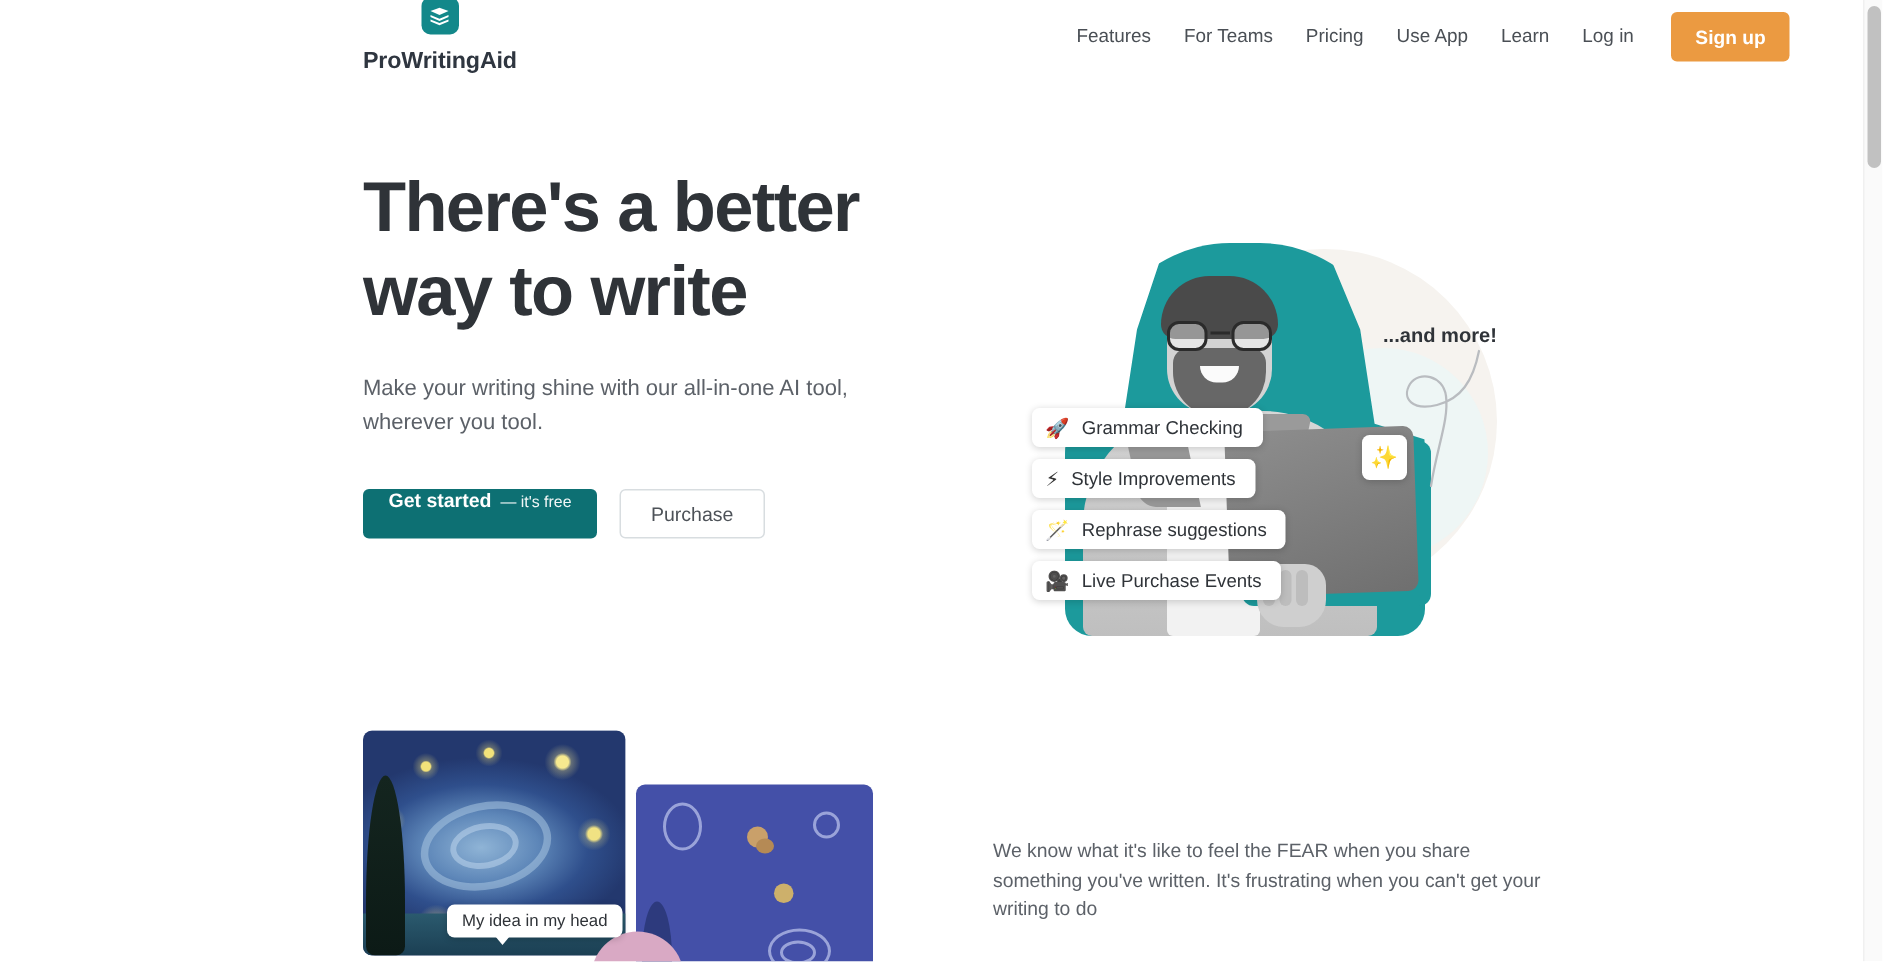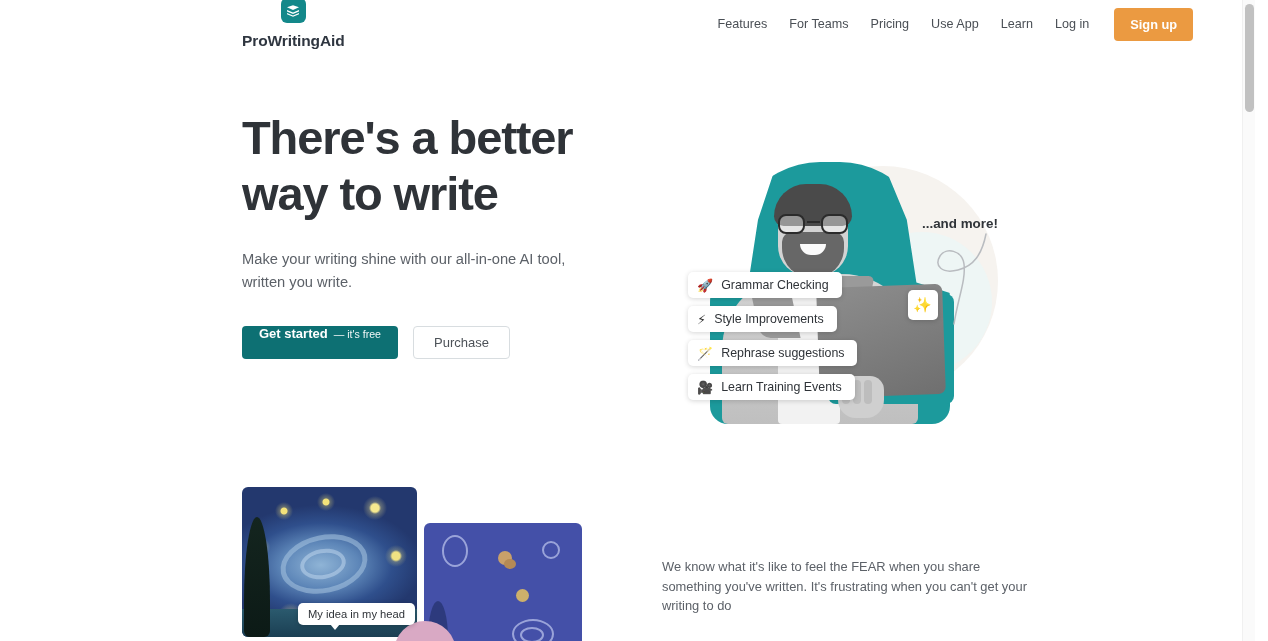--- a/index.html
+++ b/index.html
@@ -512,21 +512,21 @@
   <section class="hero">
 
     <div class="hero-copy">
       <h1 class="hero-title">
         <span>There's a better</span><br>
         <span>way to write</span>
       </h1>
 
       <p class="hero-sub">
         <span>Make your writing shine with our all-in-one AI tool,</span>
-        <span>written you write.</span>
+        <span>wherever you tool.</span>
       </p>
 
       <div class="hero-actions">
         <button class="btn-primary">
           <span class="lbl">Get started</span>
           <span class="sub">— it's free</span>
         </button>
         <button class="btn-outline">Purchase</button>
       </div>
 
@@ -571,21 +571,21 @@
         <div class="chip">
           <span class="emoji">⚡</span>
           <span class="txt">Style Improvements</span>
         </div>
         <div class="chip">
           <span class="emoji">🪄</span>
           <span class="txt">Rephrase suggestions</span>
         </div>
         <div class="chip">
           <span class="emoji">🎥</span>
-          <span class="txt">Learn Training Events</span>
+          <span class="txt">Live Purchase Events</span>
         </div>
       </div>
 
       <div class="sparkle-chip">✨</div>
 
       <div class="and-more">...and more!</div>
       <svg class="squiggle" width="70" height="96" viewBox="0 0 70 96">
         <path d="M58 2 C54 22, 46 34, 30 38 C14 42, 6 34, 12 24 C18 15, 34 18, 36 32 C38 48, 30 66, 26 92" fill="none" stroke="#b9bcc0" stroke-width="1.5" stroke-linecap="round"></path>
       </svg>
     </div>

